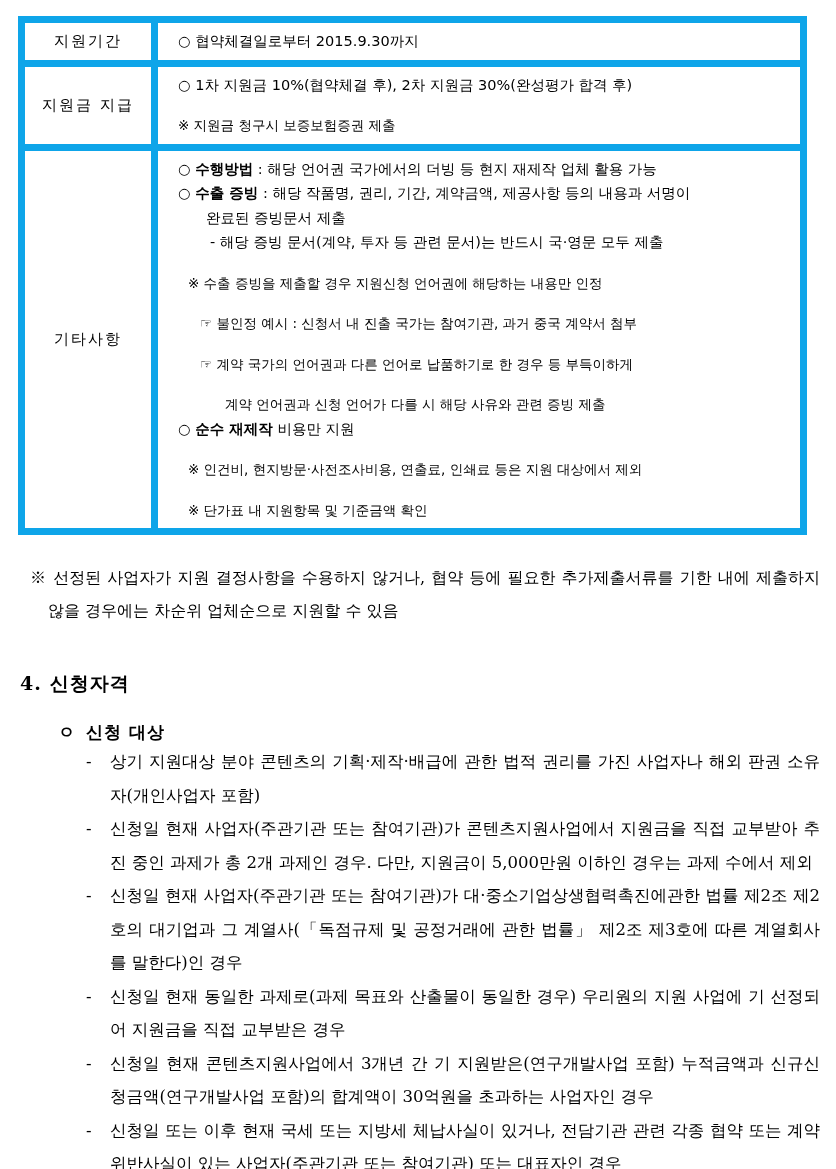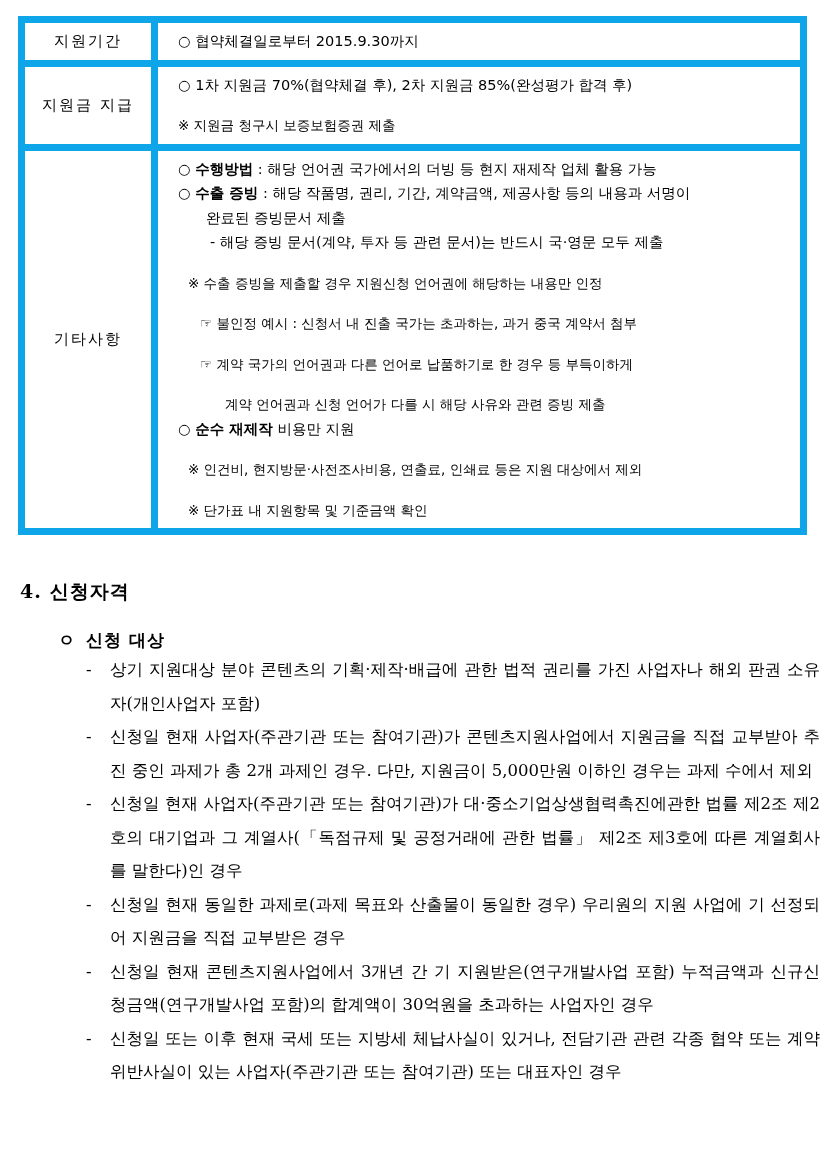--- a/index.html
+++ b/index.html
@@ -44,43 +44,44 @@
     <tbody id="table-body">
         <tr class="row-0">
           <th class="row-header">지원기간</th>
           <td class="row-content">
             <div class="tline ind0">○ 협약체결일로부터 2015.9.30까지</div>
           </td>
         </tr>
         <tr class="row-1">
           <th class="row-header">지원금 지급</th>
           <td class="row-content">
-            <div class="tline ind0">○ 1차 지원금 70%(협약체결 후), 2차 지원금 85%(완성평가 합격 후)</div>
+            <div class="tline ind0">○ 1차 지원금 10%(협약체결 후), 2차 지원금 30%(완성평가 합격 후)</div>
             <div class="tline ind0 small">※ 지원금 청구시 보증보험증권 제출</div>
           </td>
         </tr>
         <tr class="row-2">
           <th class="row-header">기타사항</th>
           <td class="row-content">
             <div class="tline ind0">○ <b>수행방법</b> : 해당 언어권 국가에서의 더빙 등 현지 재제작 업체 활용 가능</div>
             <div class="tline ind0">○ <b>수출 증빙</b> : 해당 작품명, 권리, 기간, 계약금액, 제공사항 등의 내용과 서명이</div>
             <div class="tline ind3">완료된 증빙문서 제출</div>
             <div class="tline ind4">- 해당 증빙 문서(계약, 투자 등 관련 문서)는 반드시 국·영문 모두 제출</div>
             <div class="tline ind1 small">※ 수출 증빙을 제출할 경우 지원신청 언어권에 해당하는 내용만 인정</div>
-            <div class="tline ind2 small">☞ 불인정 예시 : 신청서 내 진출 국가는 초과하는, 과거 중국 계약서 첨부</div>
+            <div class="tline ind2 small">☞ 불인정 예시 : 신청서 내 진출 국가는 참여기관, 과거 중국 계약서 첨부</div>
             <div class="tline ind2 small">☞ 계약 국가의 언어권과 다른 언어로 납품하기로 한 경우 등 부득이하게</div>
             <div class="tline ind5 small">계약 언어권과 신청 언어가 다를 시 해당 사유와 관련 증빙 제출</div>
             <div class="tline ind0">○ <b>순수 재제작</b> 비용만 지원</div>
             <div class="tline ind1 small">※ 인건비, 현지방문·사전조사비용, 연출료, 인쇄료 등은 지원 대상에서 제외</div>
             <div class="tline ind1 small">※ 단가표 내 지원항목 및 기준금액 확인</div>
           </td>
         </tr>
       </tbody>
   </table>
 
+  <p class="footnote serif">※ 선정된 사업자가 지원 결정사항을 수용하지 않거나, 협약 등에 필요한 추가제출서류를 기한 내에 제출하지 않을 경우에는 차순위 업체순으로 지원할 수 있음</p>
 
   <h2 class="section-heading serif"><span class="num">4.</span><span>신청자격</span></h2>
 
   <div id="application-section" class="serif">
       <div class="group-title"><span class="bullet">ㅇ</span><span>신청 대상</span></div>
       <div class="item">
         <span class="dash">-</span>
         <div class="itext">상기 지원대상 분야 콘텐츠의 기획·제작·배급에 관한 법적 권리를 가진 사업자나 해외 판권 소유자(개인사업자 포함)</div>
       </div>
       <div class="item">

